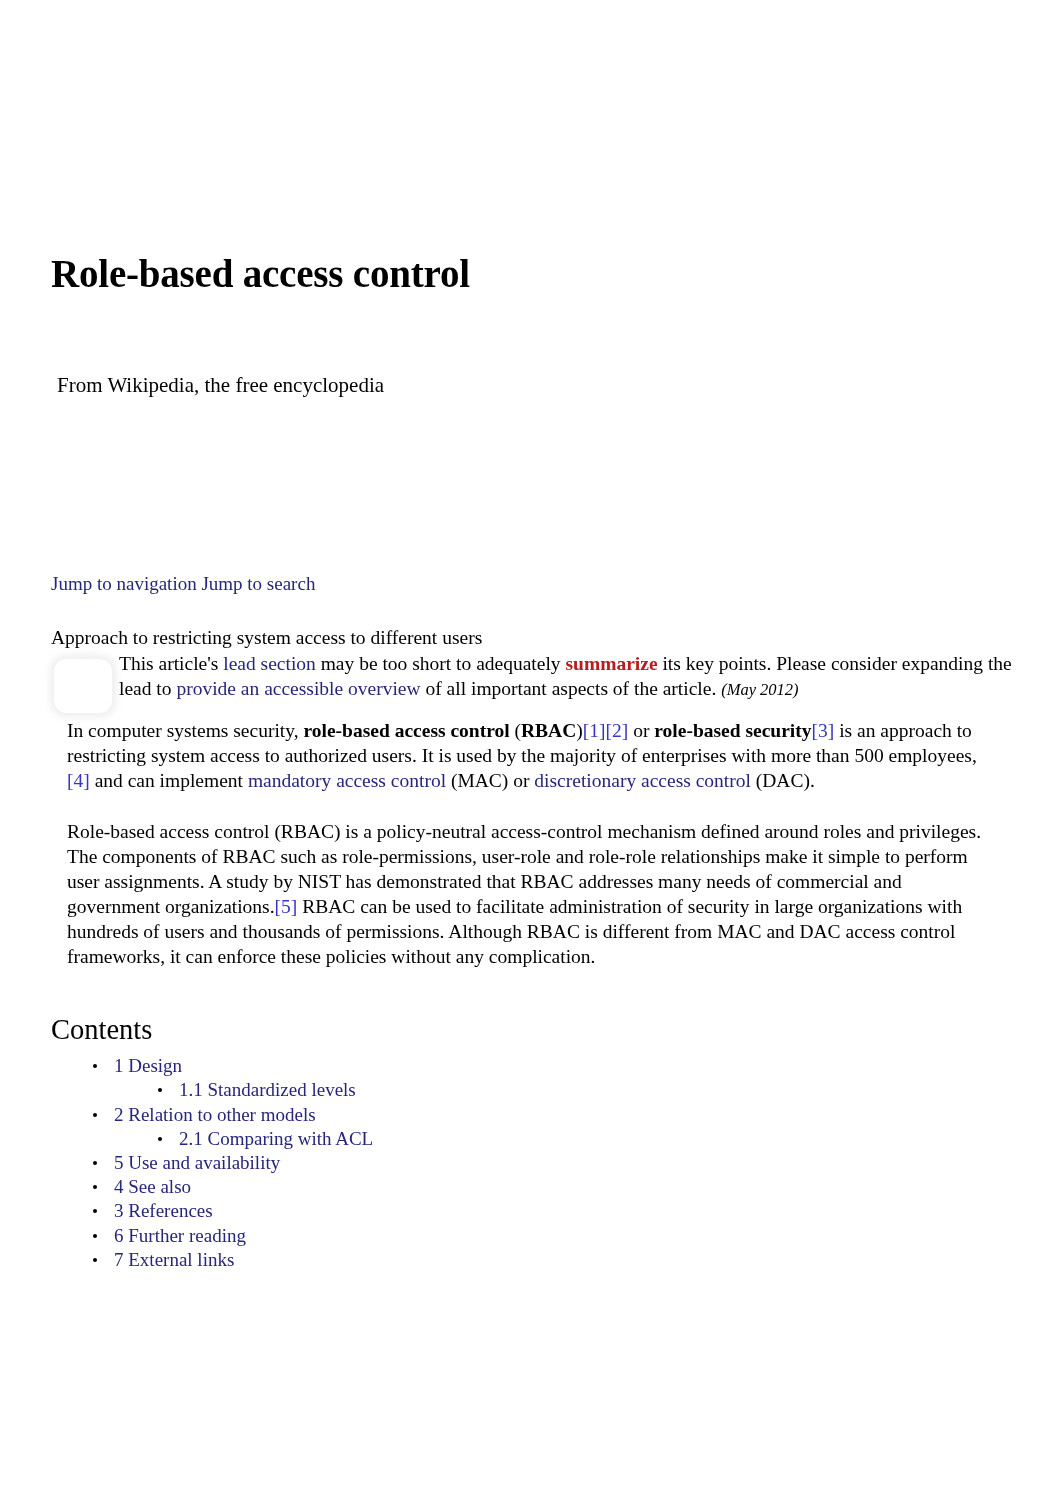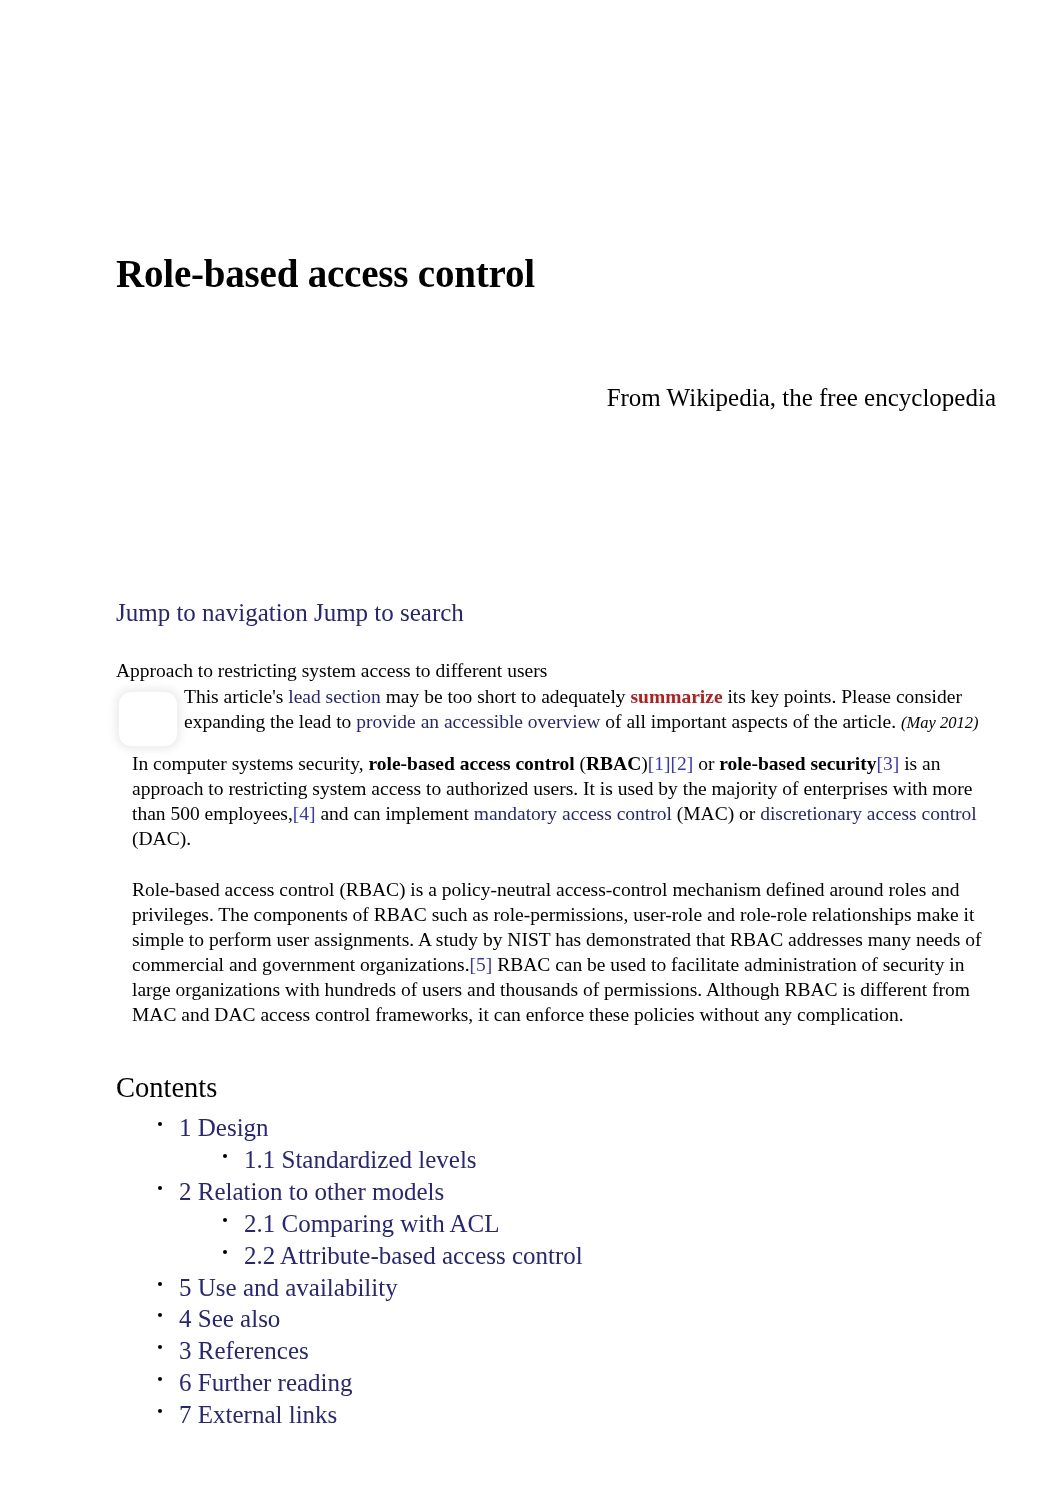--- a/index.html
+++ b/index.html
@@ -12,45 +12,44 @@
     height: 1506px;
     font-family: "Liberation Serif", "DejaVu Serif", serif;
     color: #000000;
     overflow: hidden;
   }
   .page {
     position: relative;
     width: 1062px;
     height: 1506px;
     box-sizing: border-box;
-    padding: 0 50px 0 116px;
+    padding: 0 50px 0 51px;
   }
   .top-space { height: 252px; }
 
   h1.article-title {
     font-size: 39px;
     font-weight: bold;
     line-height: 1.12;
     margin: 0;
     letter-spacing: -0.2px;
   }
 
   .subtitle-space { height: 70px; }
 
   .from-line {
-    font-size: 25px;
+    font-size: 21px;
     line-height: 1.3;
-    margin: 16px;
-    text-align: right;
+    margin: 6px;
   }
 
   .gap-jump { height: 167px; }
 
   .jumplinks {
-    font-size: 25px;
+    font-size: 19px;
     line-height: 1.3;
     color: #26267a;
     margin: 0;
   }
   .jumplinks a {
     color: #26267a;
     text-decoration: none;
   }
 
   .shortdesc {
@@ -114,21 +113,21 @@
     font-size: 28.5px;
     font-weight: normal;
     margin: 44px 0 0 0;
     line-height: 1.2;
   }
 
   ul.toc {
     list-style: none;
     margin: 7px 0 10px 0;
     padding: 0;
-    font-size: 25px;
+    font-size: 19px;
   }
   ul.toc li.lvl1 {
     position: relative;
     padding-left: 63px;
     line-height: 1.275;
   }
   ul.toc li.lvl1::before {
     content: "";
     position: absolute;
     left: 42px;
@@ -186,21 +185,20 @@
 
   <p class="body-par second"><span>Role-based access control (RBAC) is a policy-neutral access-control mechanism defined around roles and privileges. The components of RBAC such as role-permissions, user-role and role-role relationships make it simple to perform user assignments. A study by NIST has demonstrated that RBAC addresses many needs of commercial and government organizations.</span><a class="cite" href="#">[5]</a><span> RBAC can be used to facilitate administration of security in large organizations with hundreds of users and thousands of permissions. Although RBAC is different from MAC and DAC access control frameworks, it can enforce these policies without any complication.</span></p>
 
   <h2 class="contents-head">Contents</h2>
 
   <ul class="toc">
     <li class="lvl1"><a href="#">1 Design</a></li>
     <li class="lvl2"><a href="#">1.1 Standardized levels</a></li>
     <li class="lvl1"><a href="#">2 Relation to other models</a></li>
     <li class="lvl2"><a href="#">2.1 Comparing with ACL</a></li>
-    <li class="lvl2"><a href="#">2.2 Attribute-based access control</a></li>
     <li class="lvl1"><a href="#">5 Use and availability</a></li>
     <li class="lvl1"><a href="#">4 See also</a></li>
     <li class="lvl1"><a href="#">3 References</a></li>
     <li class="lvl1"><a href="#">6 Further reading</a></li>
     <li class="lvl1"><a href="#">7 External links</a></li>
   </ul>
 
 </div>
 
 </body></html>

